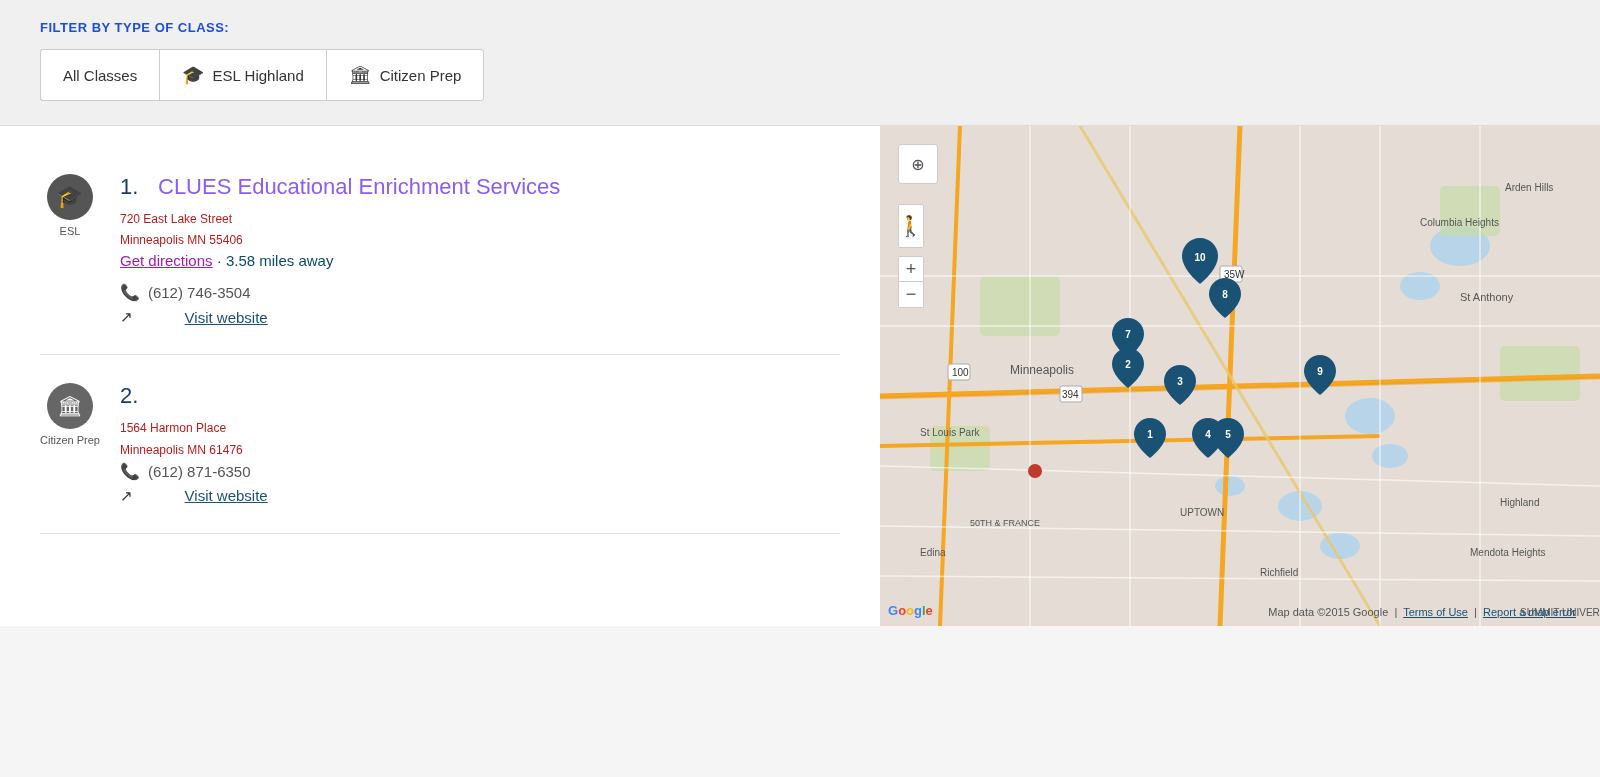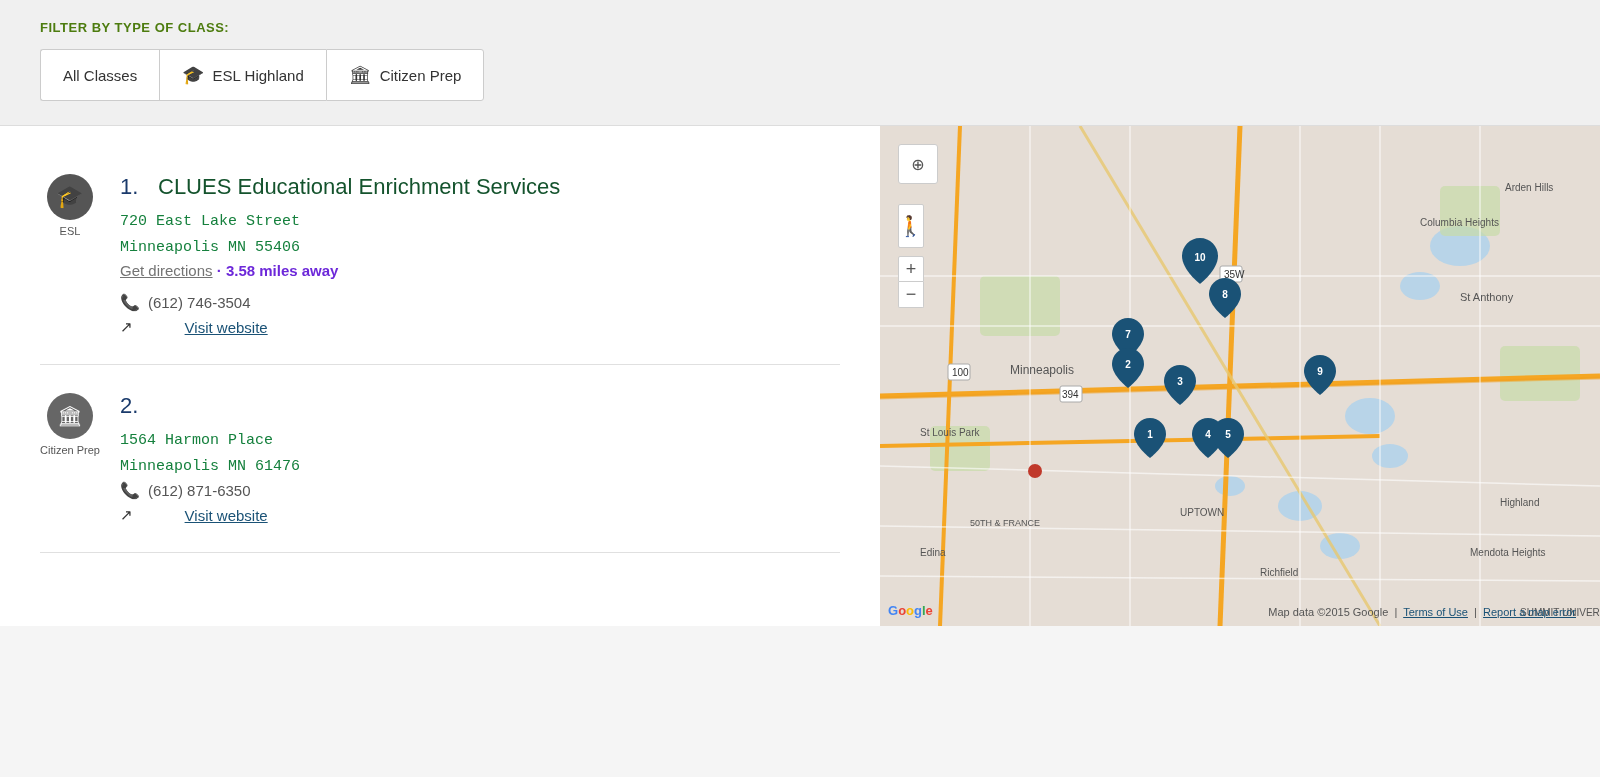--- a/index.html
+++ b/index.html
@@ -7,21 +7,21 @@
 
     .top-filter {
       background: #f0f0f0;
       padding: 20px 40px 24px 40px;
       border-bottom: 1px solid #ddd;
     }
 
     .filter-label {
       font-size: 13px;
       font-weight: bold;
-      color: #4d7c0f;
+      color: #1d4ed8;
       letter-spacing: 0.5px;
       margin-bottom: 14px;
     }
 
     .filter-buttons {
       display: flex;
       gap: 0;
     }
 
     .filter-btn {
@@ -112,44 +112,42 @@
 
     .listing-number {
       font-size: 22px;
       color: #1a3a6b;
       font-weight: normal;
       min-width: 28px;
     }
 
     .listing-name {
       font-size: 22px;
-      color: #14532d;
+      color: #8b5cf6;
       font-weight: normal;
     }
 
     .listing-address {
-      font-size: 15px;
-      color: #15803d;
+      font-size: 12px;
+      color: #b91c1c;
       line-height: 1.6;
       margin-bottom: 2px;
-      font-family: Liberation Mono, monospace;
     }
 
     .listing-directions {
       font-size: 15px;
       margin-bottom: 14px;
     }
 
     .listing-directions a {
-      color: #737373;
+      color: #a21caf;
     }
 
     .listing-directions span {
-      color: #6d28d9;
-      font-weight: bold;
+      color: #0c4a6e;
     }
 
     .listing-phone {
       display: flex;
       align-items: center;
       gap: 8px;
       font-size: 15px;
       color: #555;
       margin-bottom: 6px;
     }

